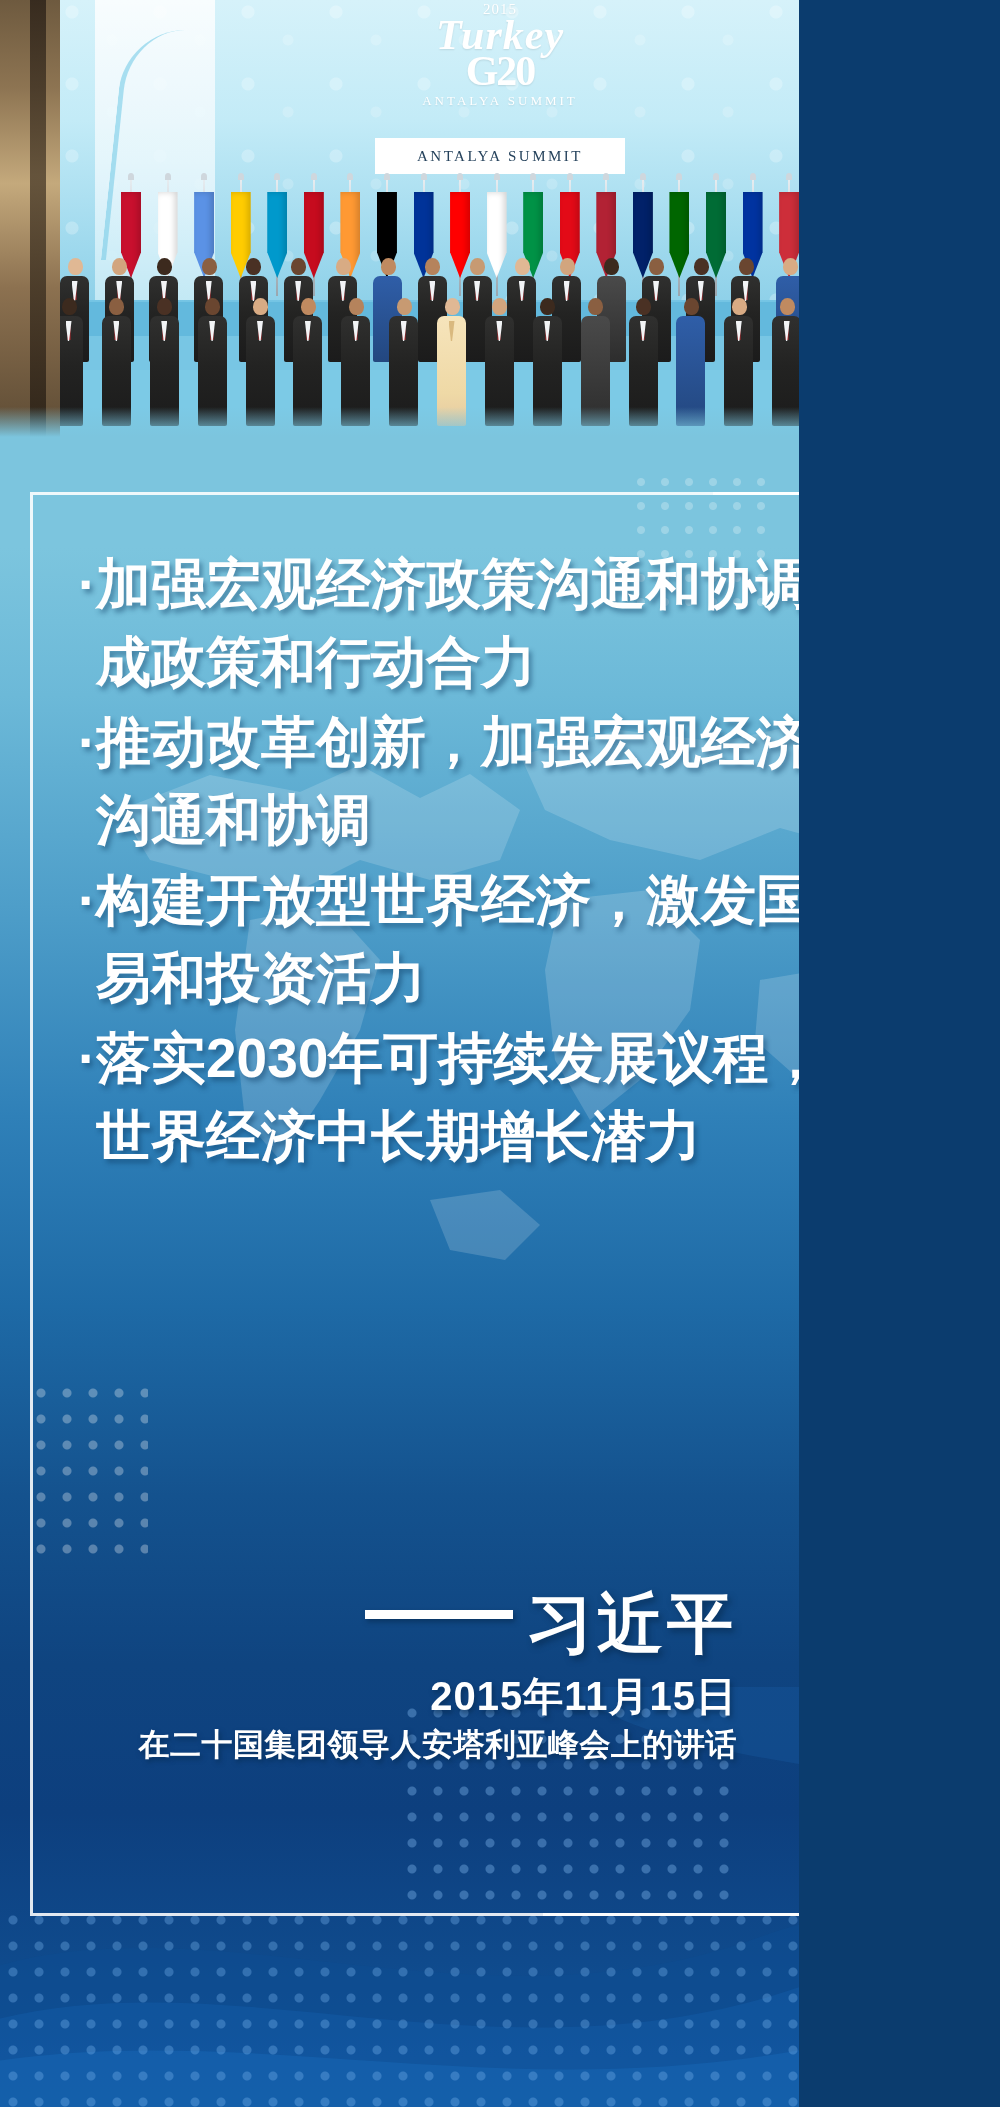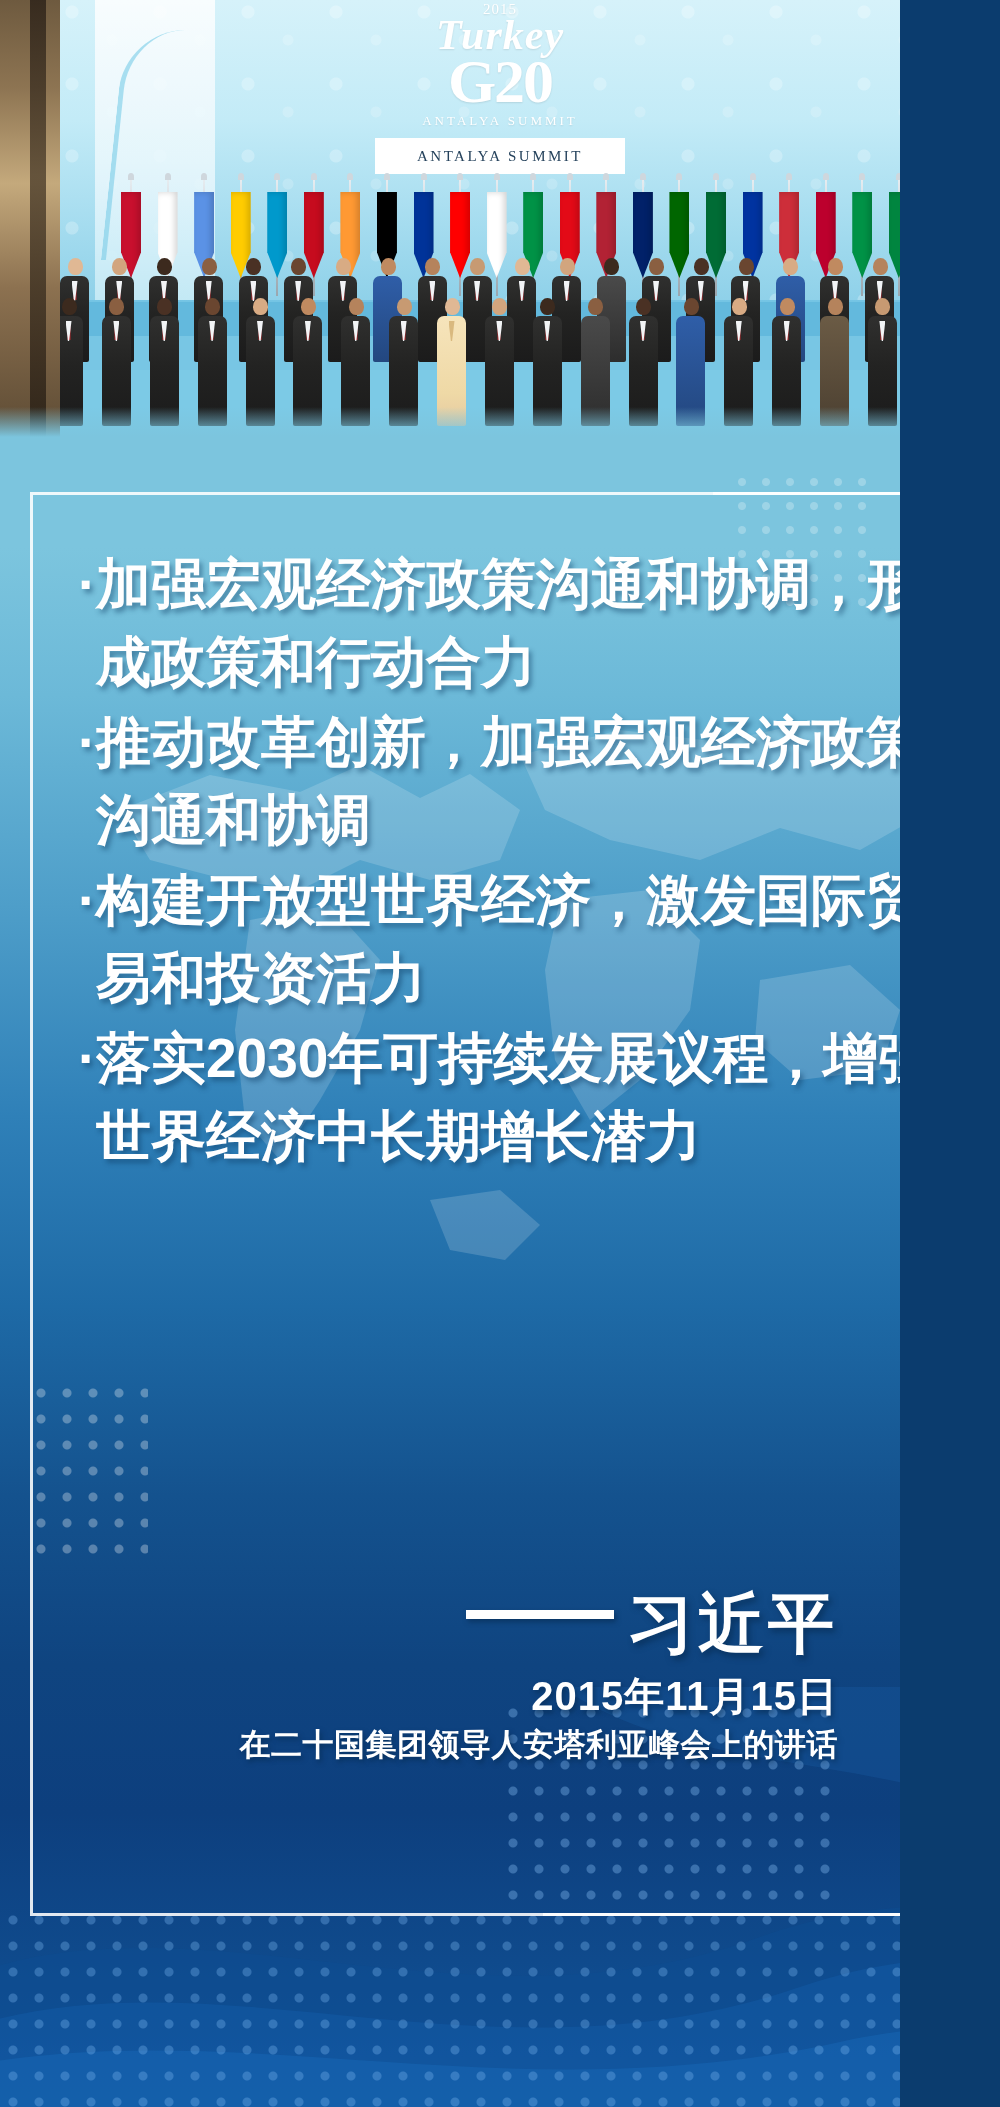--- a/index.html
+++ b/index.html
@@ -6,21 +6,21 @@
     margin: 0;
     padding: 0;
     background: #0b3c6e;
   }
   body {
     font-family: "Liberation Sans", "DejaVu Sans", sans-serif;
   }
 
   .poster {
     position: relative;
-    width: 900px;
+    width: 799px;
     height: 2107px;
     overflow: hidden;
     background: linear-gradient(180deg,
         #7cc5de 0%,
         #7cc5de 26%,
         #6cb9d8 33%,
         #4e9ec9 43%,
         #2f80b8 53%,
         #1e6aa6 62%,
         #14528e 71%,
@@ -87,21 +87,21 @@
     text-shadow: 0 1px 2px rgba(0,0,0,.10);
     line-height:1;
     pointer-events:none;
   }
   .g20 .yr { font-size:15px; letter-spacing:1px; font-family:"Liberation Serif", serif; }
   .g20 .turkey {
     font-family:"Liberation Serif", serif; font-style:italic;
     font-size:42px; font-weight:700; letter-spacing:1px; margin-top:-3px;
   }
   .g20 .big {
-    font-family:"Liberation Serif", serif; font-size:62px; font-weight:700;
+    font-family:"Liberation Serif", serif; font-size:42px; font-weight:700;
     letter-spacing:-2px; margin-top:-6px;
   }
   .g20 .sub {
     font-size:13px; letter-spacing:3px; margin-top:2px;
     font-family:"Liberation Serif", serif;
   }
   .antalya-plate{
     position:absolute; left:50%; transform:translateX(-50%);
     top:138px; width:250px; height:36px; background:#ffffff;
     display:flex; align-items:center; justify-content:center;

